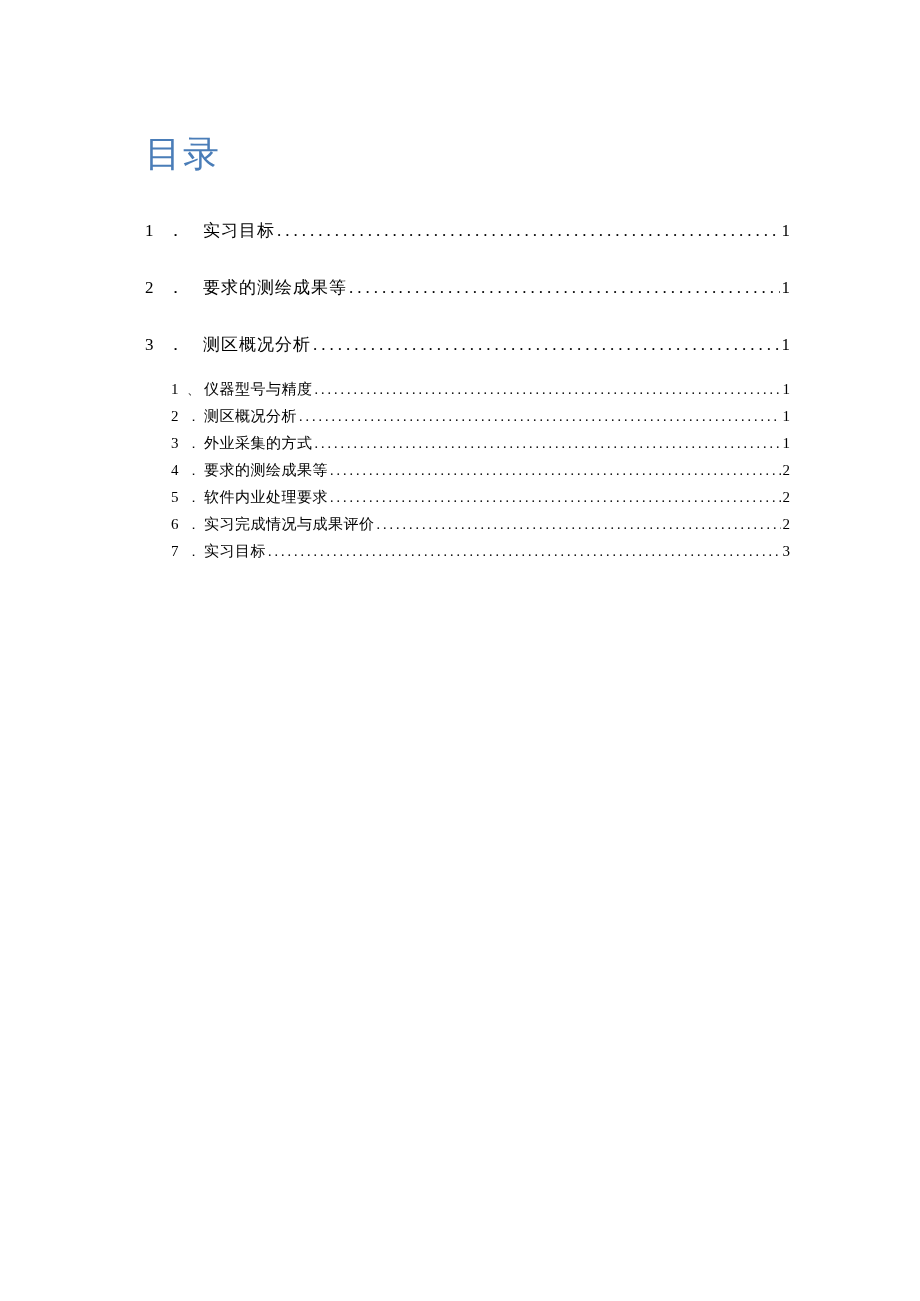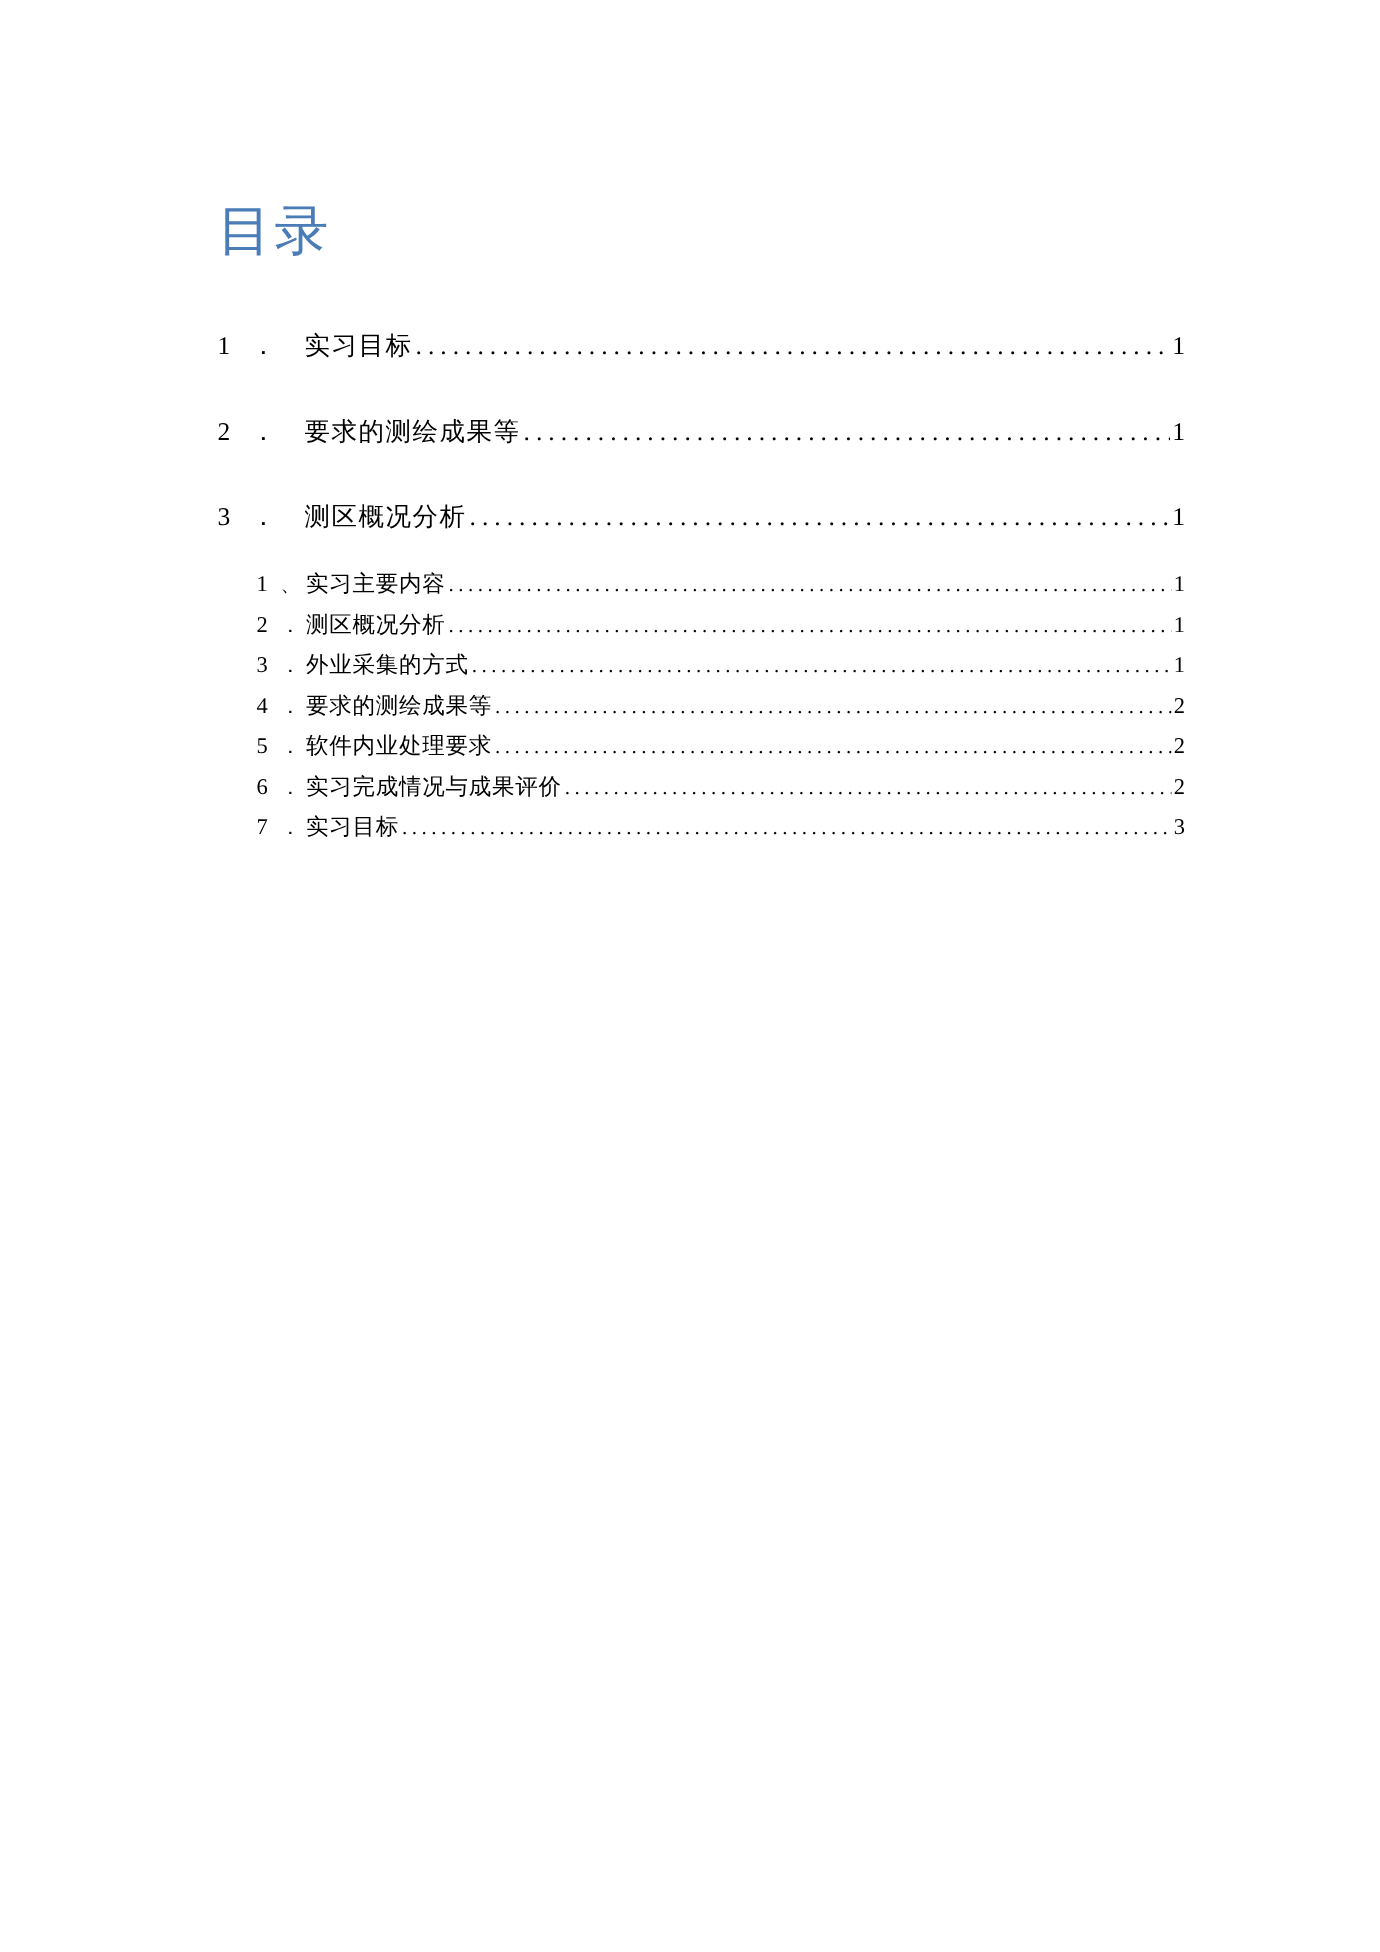--- a/index.html
+++ b/index.html
@@ -112,21 +112,21 @@
   <span class="sep">．</span>
   <span class="title">测区概况分析</span>
   <span class="dots">................................................................................................................</span>
   <span class="page">1</span>
 </div>
 
 <div class="toc-level2-container">
   <div class="toc-level2">
     <span class="num">1</span>
     <span class="sep">、</span>
-    <span class="title">实习主要内容</span>
+    <span class="title">仪器型号与精度</span>
     <span class="dots">................................................................................................................</span>
     <span class="page">1</span>
   </div>
   <div class="toc-level2">
     <span class="num">2</span>
     <span class="sep">．</span>
     <span class="title">测区概况分析</span>
     <span class="dots">................................................................................................................</span>
     <span class="page">1</span>
   </div>

